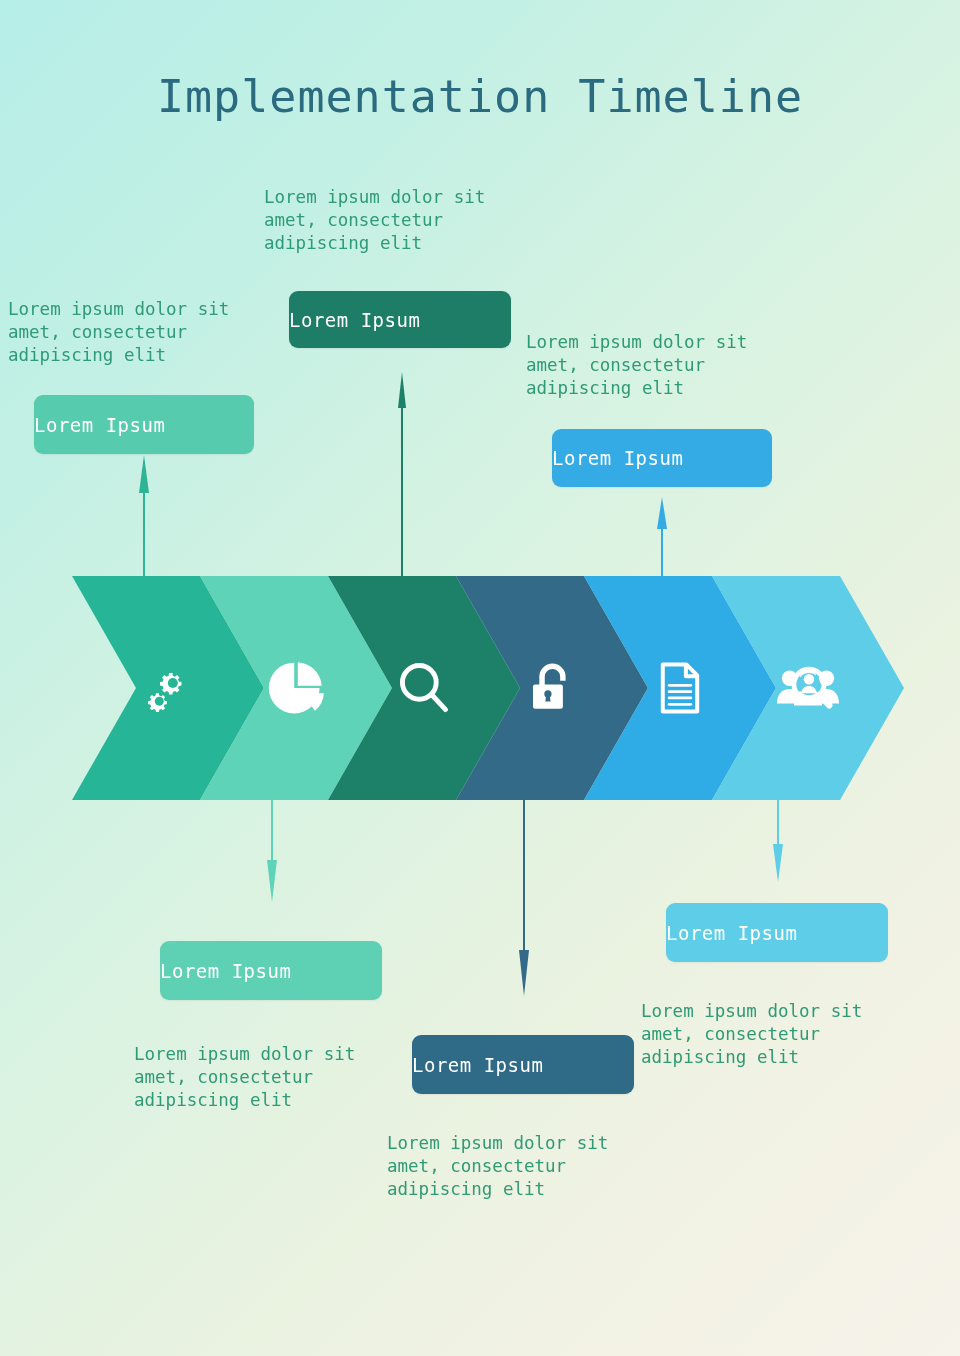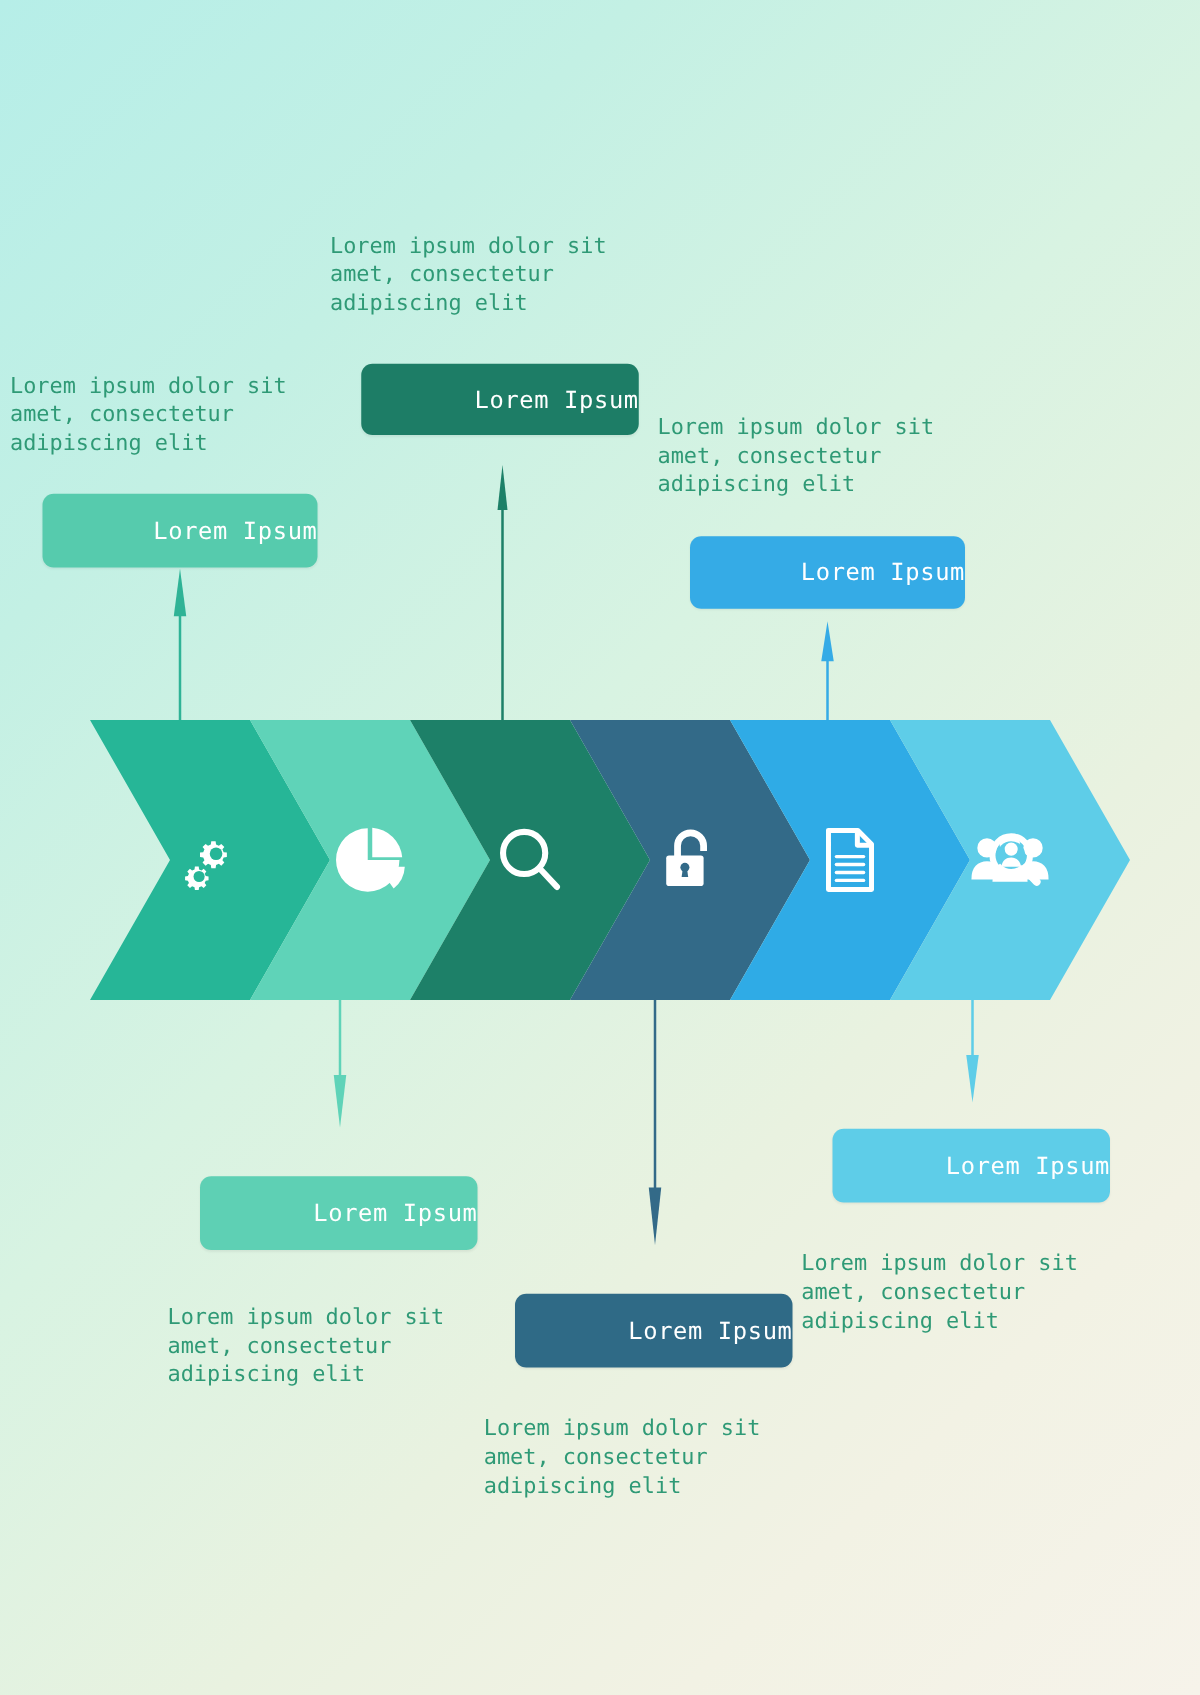--- a/index.html
+++ b/index.html
@@ -24,21 +24,21 @@
     position:absolute;
     font-size:17.5px;line-height:1.32;
     color:#2f9a76;
     white-space:pre-line;
     font-family:"DejaVu Sans Mono","Liberation Mono",monospace;
   }
 
   
   .pill{
     position:absolute;
-    display:flex;align-items:center;justify-content:flex-end;
+    display:flex;align-items:center;justify-content:flex-start;
     border-radius:9px;
     color:#ffffff;
     font-size:19px;
     letter-spacing:.5px;
     font-family:"DejaVu Sans Mono","Liberation Mono",monospace;
     box-shadow:0 1px 2px rgba(0,0,0,.06);
   }
 
   
   .conn{position:absolute;}
@@ -54,20 +54,21 @@
     width:64px;height:64px;
     display:flex;align-items:center;justify-content:center;
   }
   .chev svg{display:block;}
 </style>
 </head>
 <body>
 
 <div class="stage">
 
+  <div class="title">Implementation Timeline</div>
 
   <div class="desc" style="left:8px;top:298px;width:272px;">Lorem ipsum dolor sit
 amet, consectetur
 adipiscing elit</div>
   <div class="pill" style="left:34px;top:395px;width:220px;height:59px;background:#56cbad;">
     <span>Lorem Ipsum</span>
   </div>
   <div class="conn" style="left:128px;top:455px;width:32px;height:122px;">
     <div class="stem" style="top:24px;height:98px;background:#2fb396;"></div>
     <div class="head" style="top:0;border-left:5px solid transparent;border-right:5px solid transparent;border-bottom:38px solid #2fb396;"></div>

